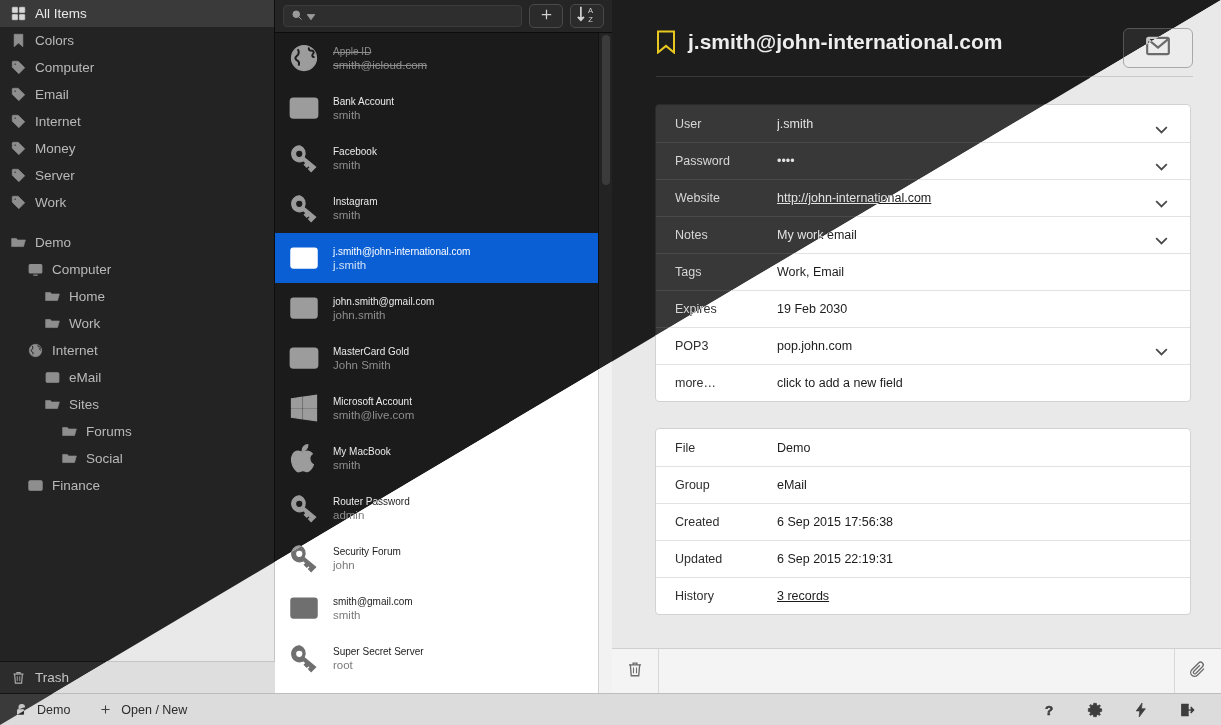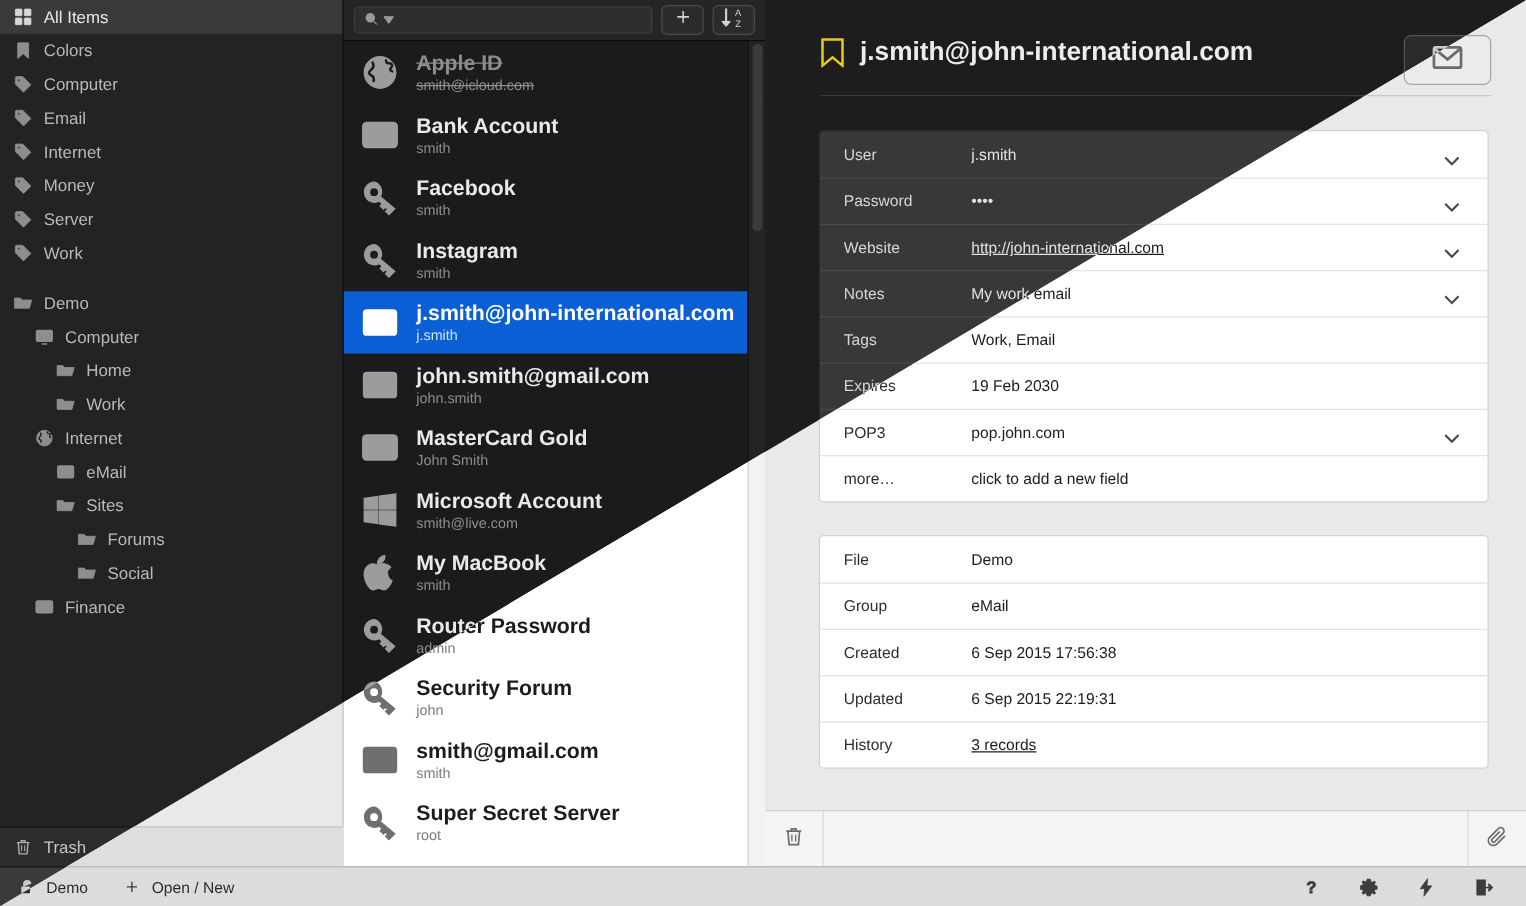--- a/index.html
+++ b/index.html
@@ -68,21 +68,21 @@
   .list-sb {
     position:absolute; right:0; top:33px; width:14px; bottom:0;
   }
   .list-sb .thumb { position:absolute; left:3px; top:2px; width:8px; height:150px; border-radius:4px; }
   .row {
     display:flex; align-items:center; height:50px; padding-left:12px; gap:12px;
   }
   .row .icn { width:34px; height:34px; flex:0 0 34px;
               display:flex; align-items:center; justify-content:center; }
   .row .txt { display:flex; flex-direction:column; gap:2px; min-width:0; }
-  .row .t1 { font-size:17px; white-space:nowrap;font-weight:bold; }
+  .row .t1 { font-size:10px; white-space:nowrap; }
   .row .t2 { font-size:11.5px; white-space:nowrap; }
   .row.struck .t1, .row.struck .t2 { text-decoration: line-through; }
 
   
   .det-head { position:absolute; left:0; top:0; right:0; height:78px; }
   .det-title {
     position:absolute; left:44px; top:30px;
     display:flex; align-items:center; gap:12px;
     font-size:21px; font-weight:bold; white-space:nowrap;
   }

